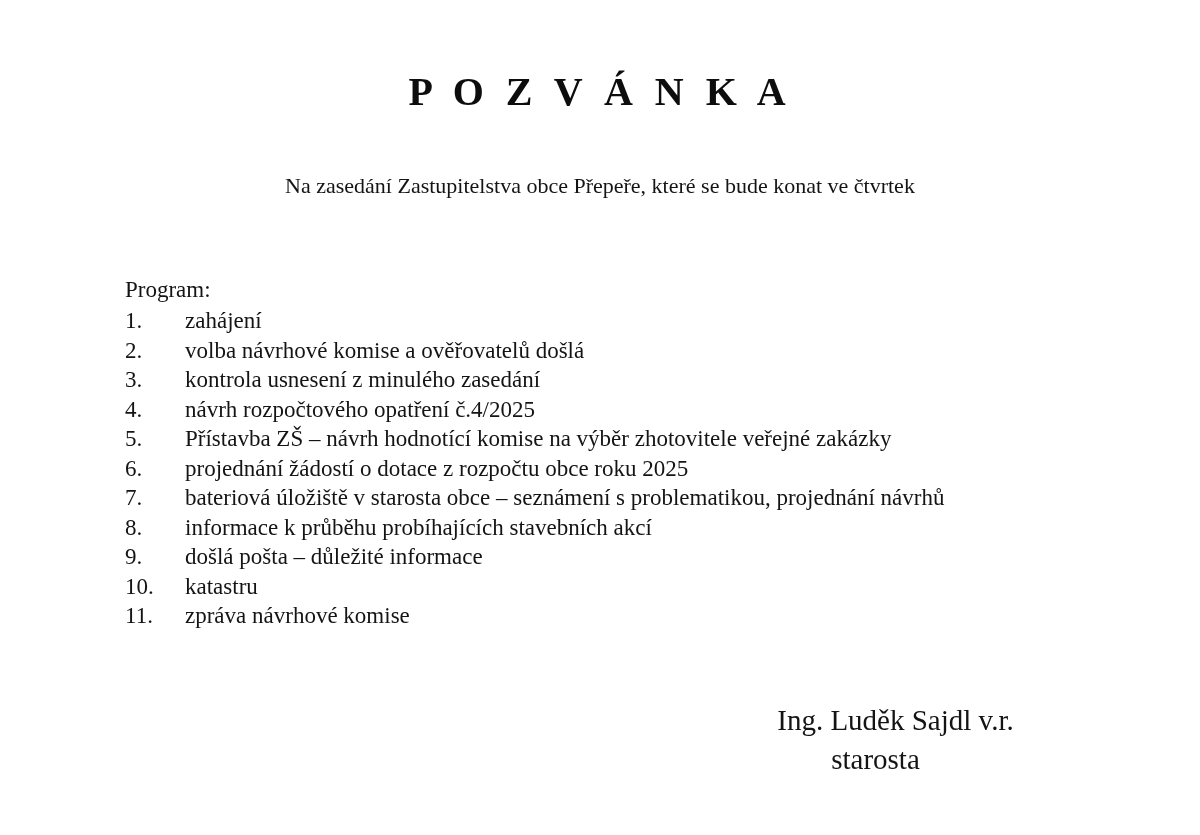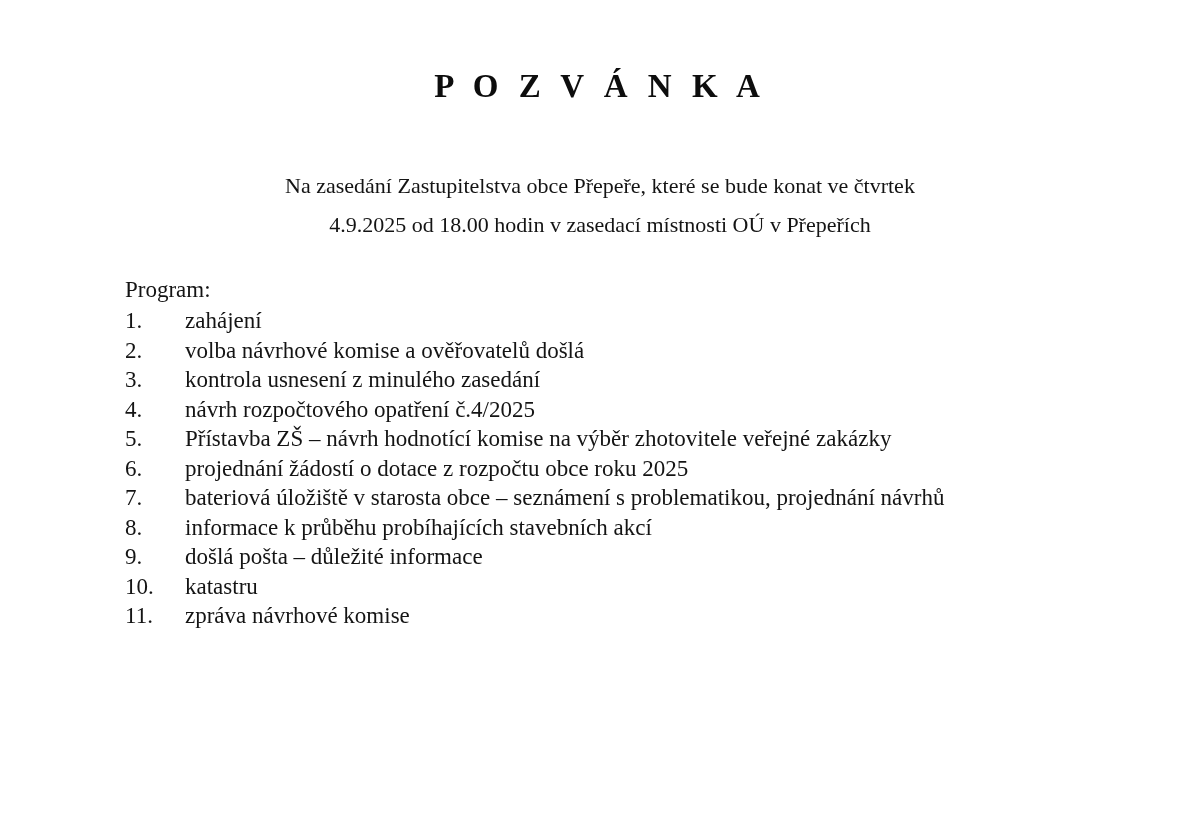--- a/index.html
+++ b/index.html
@@ -20,21 +20,21 @@
     inset: 0;
     background: #ffffff;
   }
   .doc-title {
     margin: 0;
     position: absolute;
     top: 68px;
     left: 0;
     width: 100%;
     text-align: center;
-    font-size: 33px;
+    font-size: 40px;
     font-weight: bold;
     letter-spacing: 6px;
     color: #0d0d0d;
     white-space: pre;
   }
   .intro {
     position: absolute;
     top: 166px;
     left: 0;
     width: 100%;
@@ -88,21 +88,20 @@
 </style>
 </head>
 <body>
 
 <div class="page">
 
   <h1 class="doc-title">P O Z V Á N K A</h1>
 
   <div class="intro">
     <div>Na zasedání Zastupitelstva obce Přepeře, které se bude konat ve čtvrtek</div>
-    <div>4.9.2025 od 18.00 hodin v zasedací místnosti OÚ v Přepeřích</div>
   </div>
 
   <div class="program-label">Program:</div>
 
   <div class="program-list">
     <div class="program-row">
       <span class="program-number">1.</span>
       <span class="program-text">zahájení</span>
     </div>
     <div class="program-row">
@@ -140,14 +139,18 @@
     <div class="program-row">
       <span class="program-number">10.</span>
       <span class="program-text">katastru</span>
     </div>
     <div class="program-row">
       <span class="program-number">11.</span>
       <span class="program-text">zpráva návrhové komise</span>
     </div>
   </div>
 
+  <div class="signature">
+    <div>Ing. Luděk Sajdl v.r.</div>
+    <div class="signature-role">starosta</div>
+  </div>
 
 </div>
 
 </body></html>

